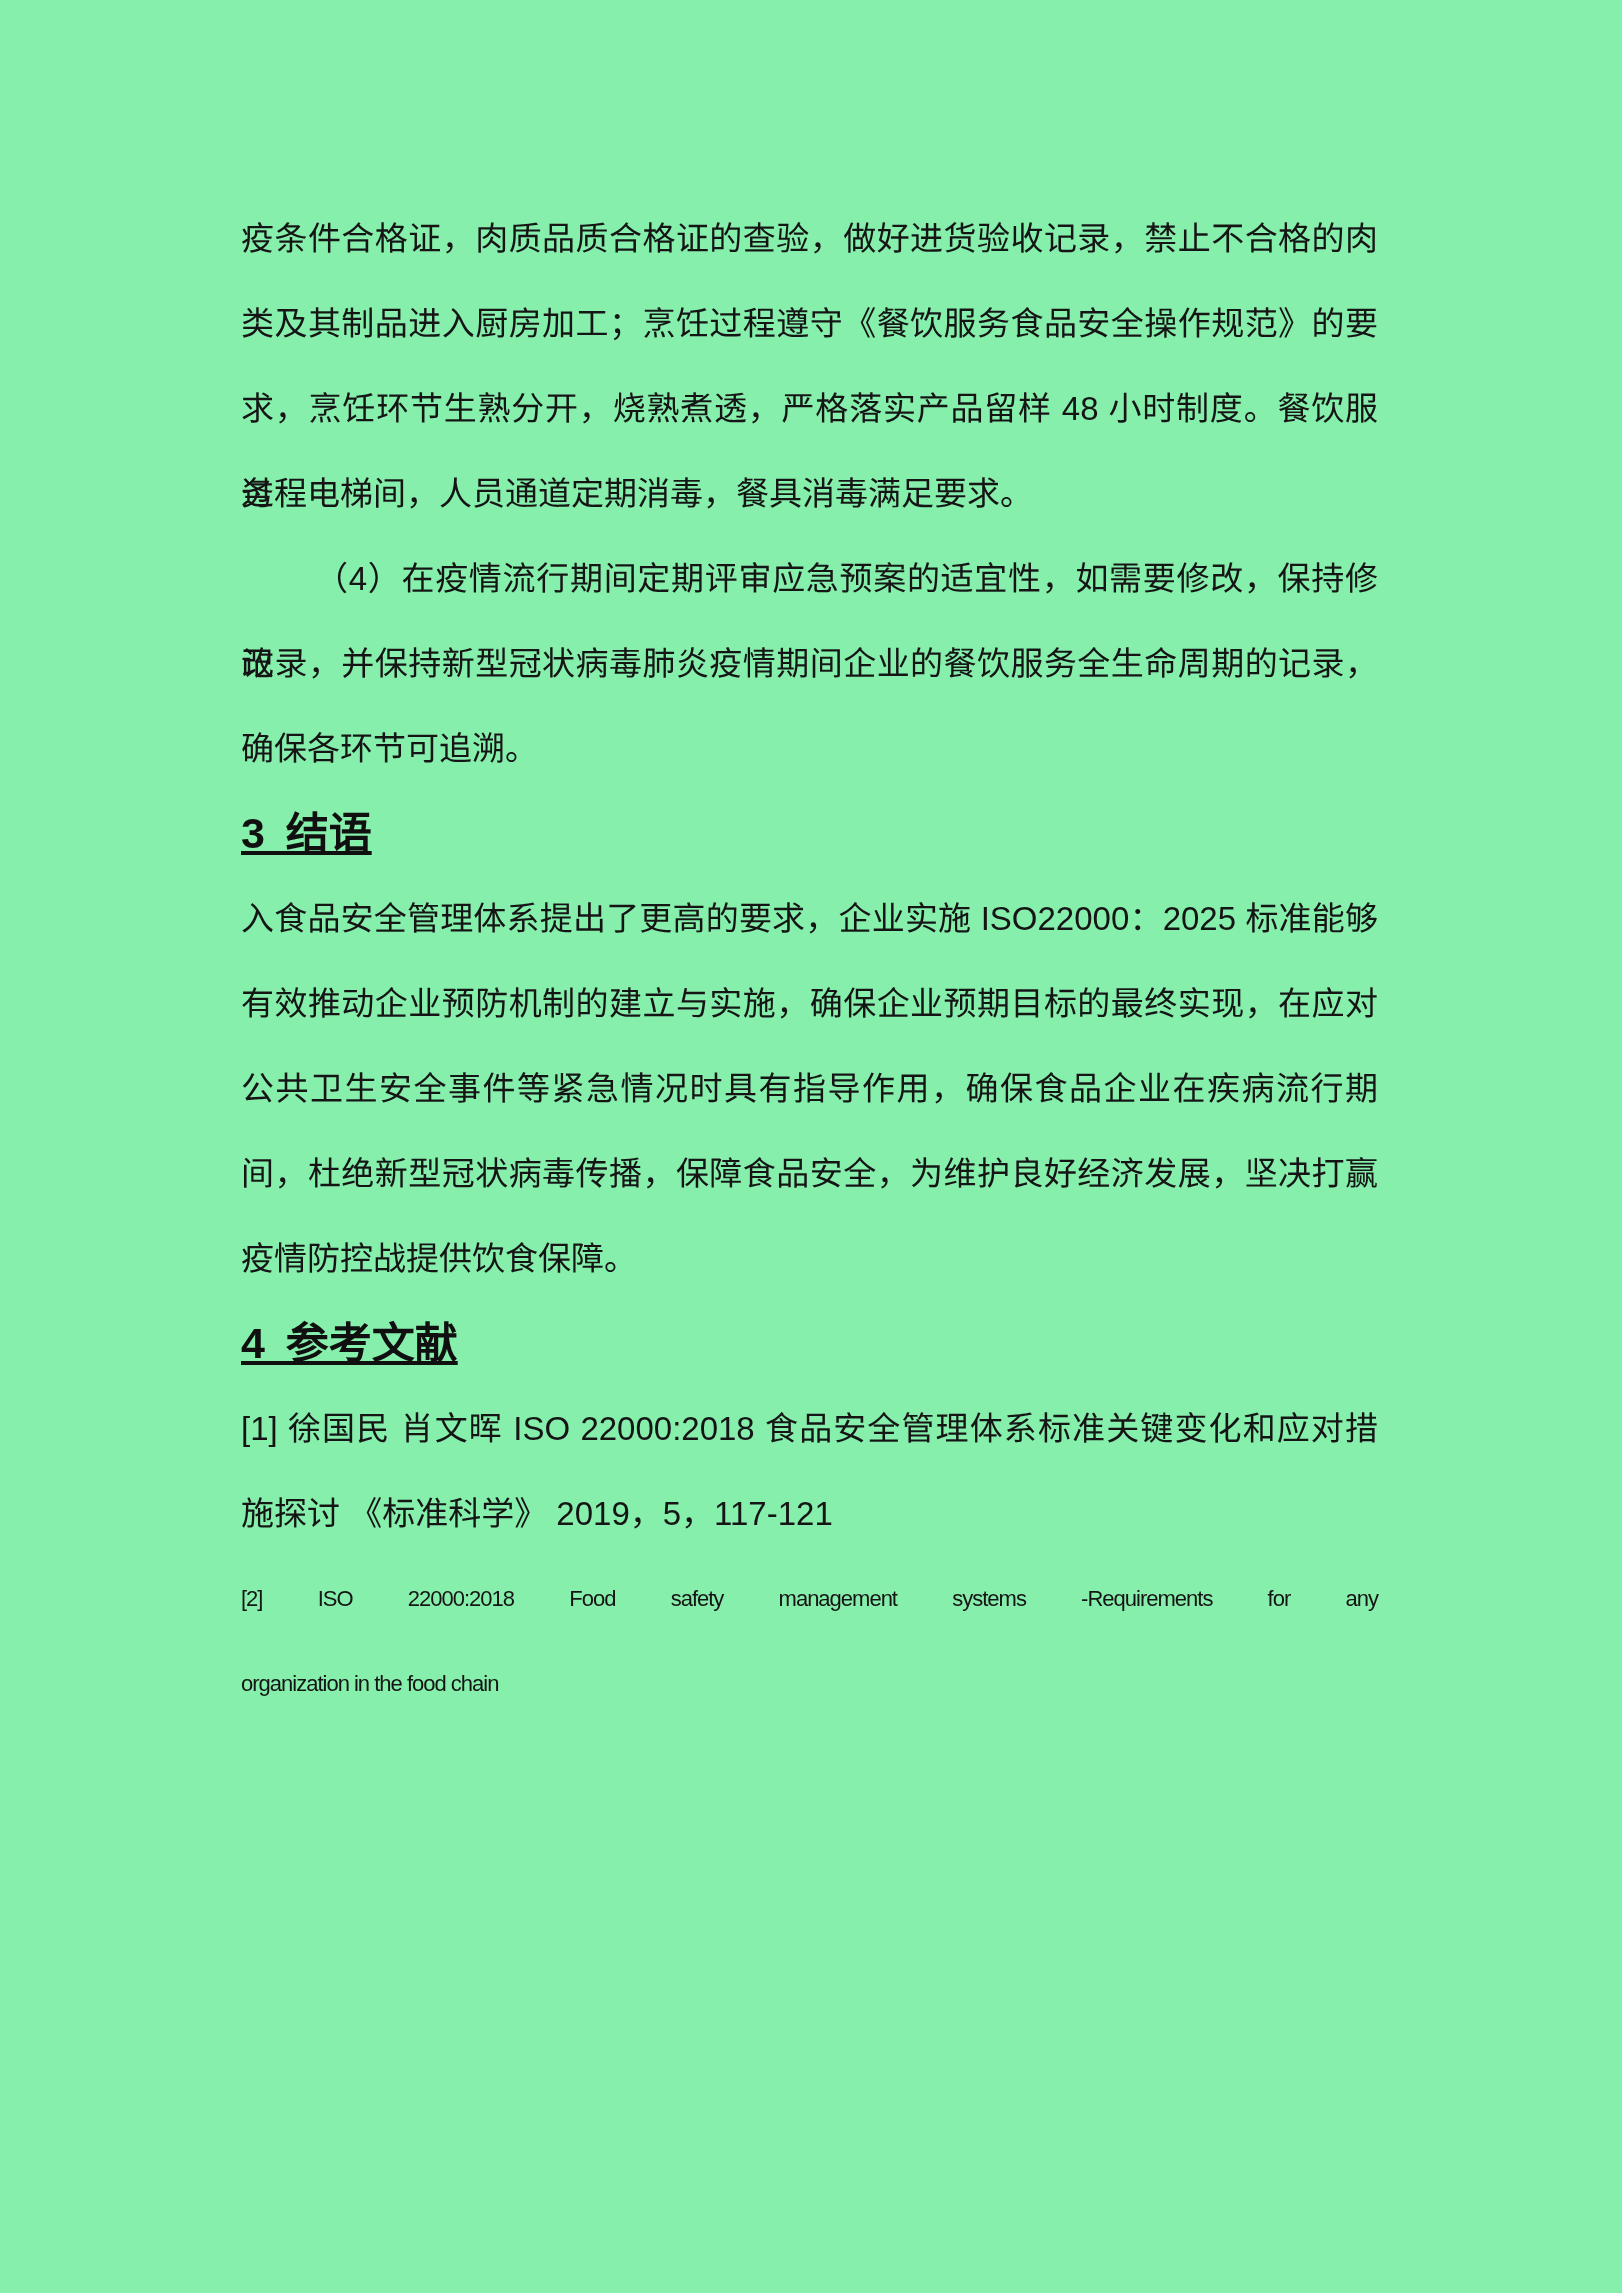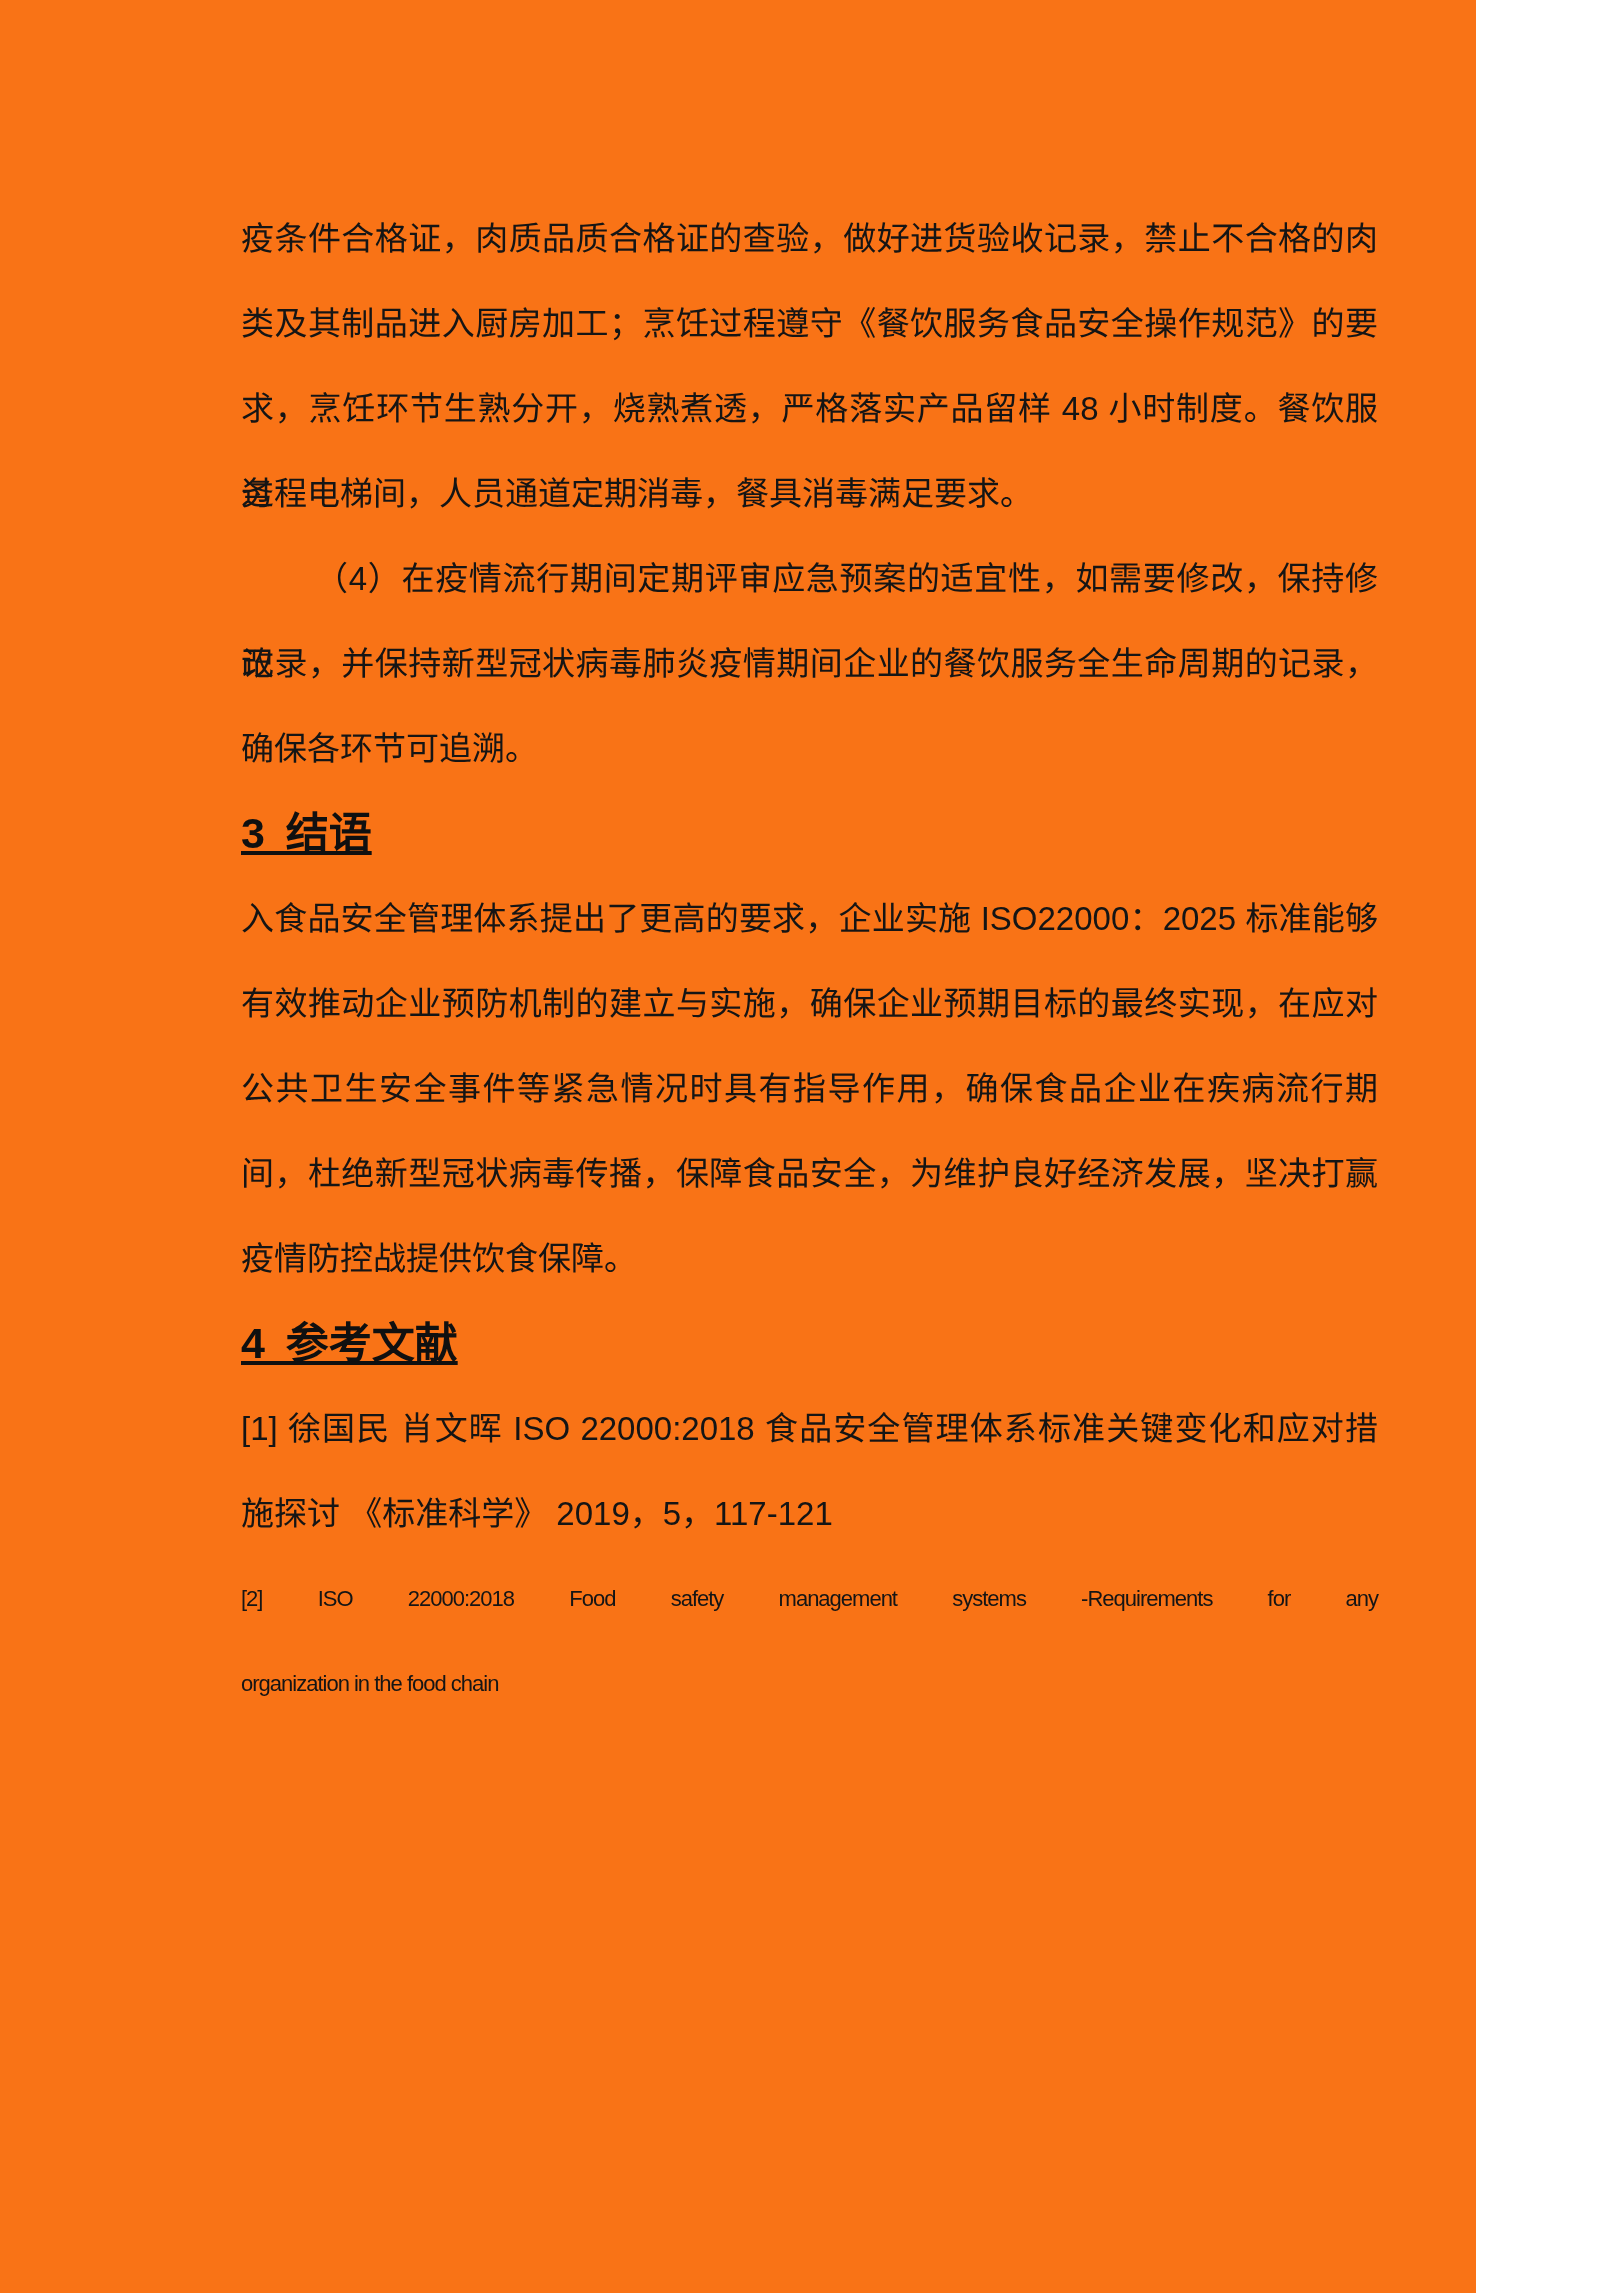--- a/index.html
+++ b/index.html
@@ -2,23 +2,23 @@
 <html lang="zh-CN"><head>
 <meta charset="utf-8">
 <style>
   html, body {
     margin: 0;
     padding: 0;
     background: #ffffff;
   }
   .page {
     position: relative;
-    width: 1476px;
+    width: 1622px;
     height: 2294px;
-    background: #f97316;
+    background: #86efac;
     color: #151515;
     font-family: "Liberation Sans", sans-serif;
     overflow: hidden;
   }
   .text-block {
     position: absolute;
     left: 241px;
     top: 196px;
     width: 1137px;
   }

